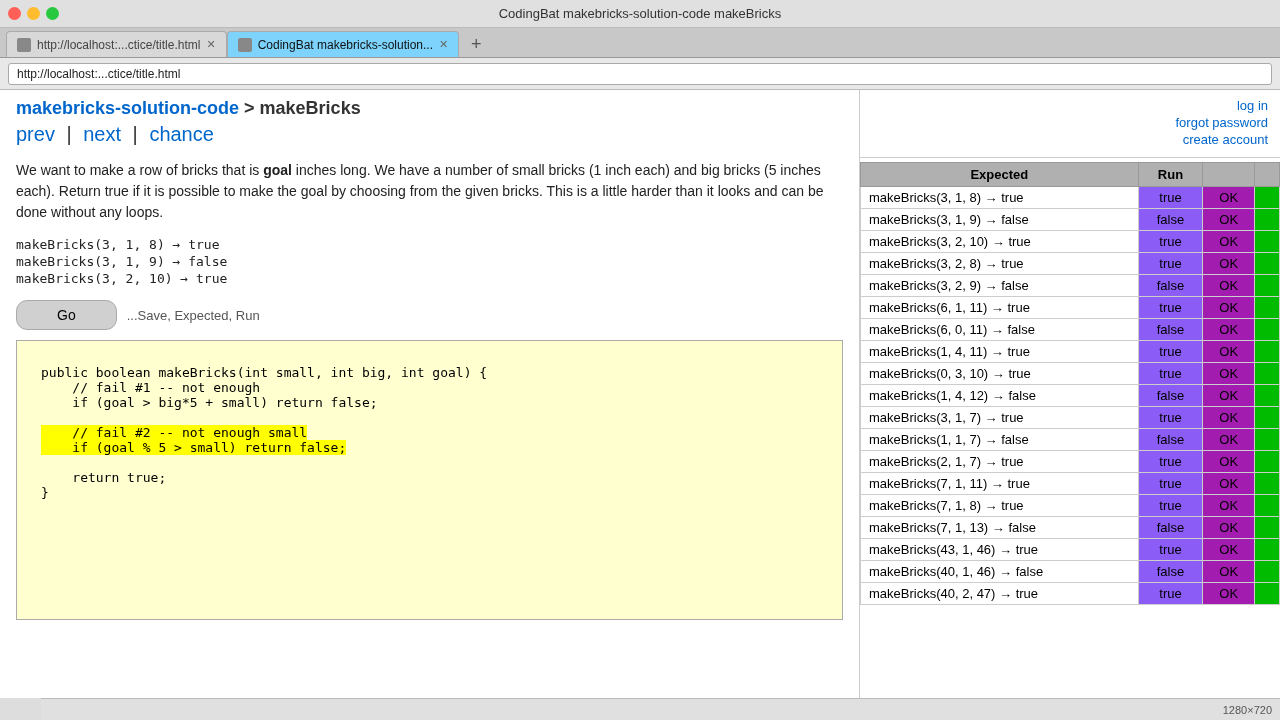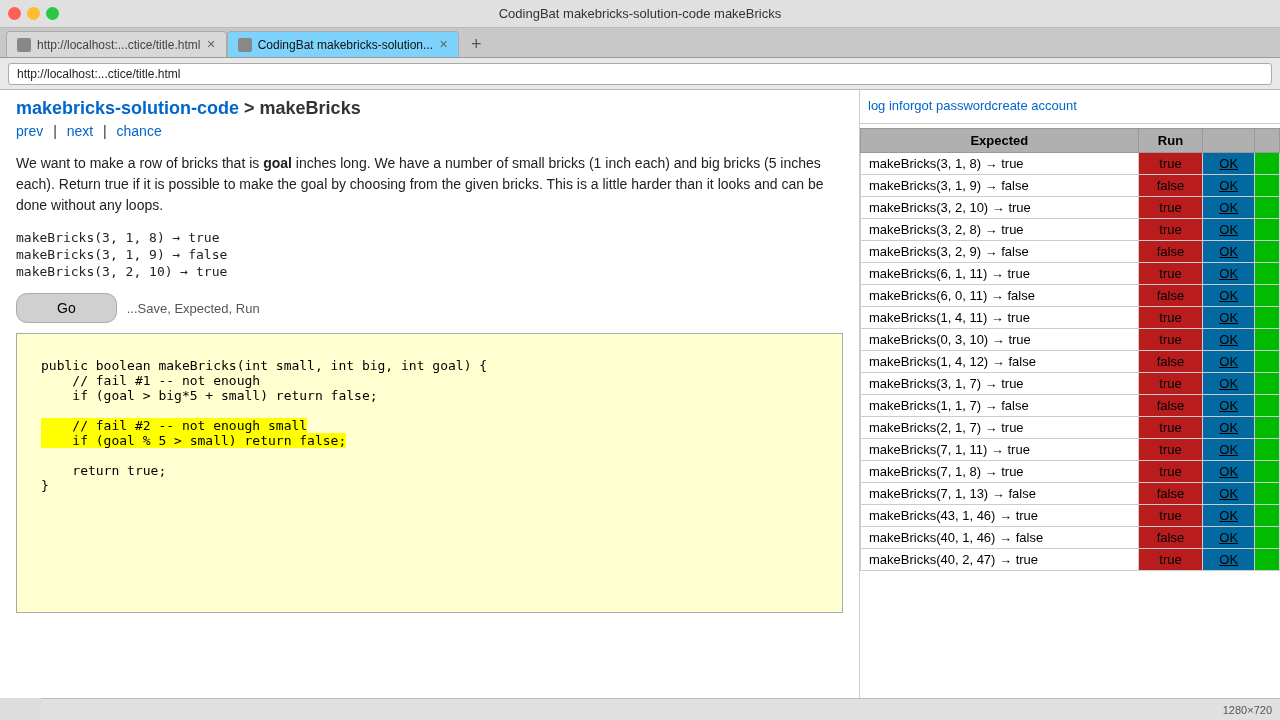--- a/index.html
+++ b/index.html
@@ -117,21 +117,21 @@
     .breadcrumb {
       font-size: 18px;
       font-weight: bold;
       color: #333;
       margin-bottom: 4px;
     }
     .breadcrumb a { color: #0066cc; text-decoration: none; }
     .breadcrumb span { color: #333; }
 
     .nav-links {
-      font-size: 14px;
+      font-size: 20px;
       margin-bottom: 14px;
       color: #333;
     }
     .nav-links a { color: #0066cc; text-decoration: none; }
     .nav-links .separator { margin: 0 6px; }
 
     .description {
       font-size: 14px;
       line-height: 1.5;
       margin-bottom: 14px;
@@ -186,20 +186,21 @@
     
     .right-panel {
       width: 420px;
       overflow-y: auto;
       padding: 4px 0;
     }
 
     
     .auth-area {
       display: flex;
+      flex-direction: column;
       align-items: flex-end;
       padding: 4px 12px 8px 8px;
       border-bottom: 1px solid #ccc;
       margin-bottom: 4px;
     }
     .auth-area a { color: #0066cc; text-decoration: none; font-size: 13px; margin-bottom: 2px; }
 
     
     .results-table {
       width: 100%;
@@ -214,27 +215,26 @@
       font-weight: bold;
     }
     .results-table td {
       border: 1px solid #ccc;
       padding: 3px 8px;
     }
     .results-table tr td:first-child {
       background: white;
     }
     .results-table tr td.run-val {
-      background: #b91c1c;
+      background: #8b5cf6;
       text-align: center;
     }
     .results-table tr td.ok-val {
-      background: #0369a1;
+      background: #a21caf;
       text-align: center;
-      text-decoration: underline;
     }
     .results-table tr td.pass-val {
       background: #00bb00;
       text-align: center;
     }
 
     .bottom-bar {
       background: #e0e0e0;
       height: 22px;
       display: flex;

